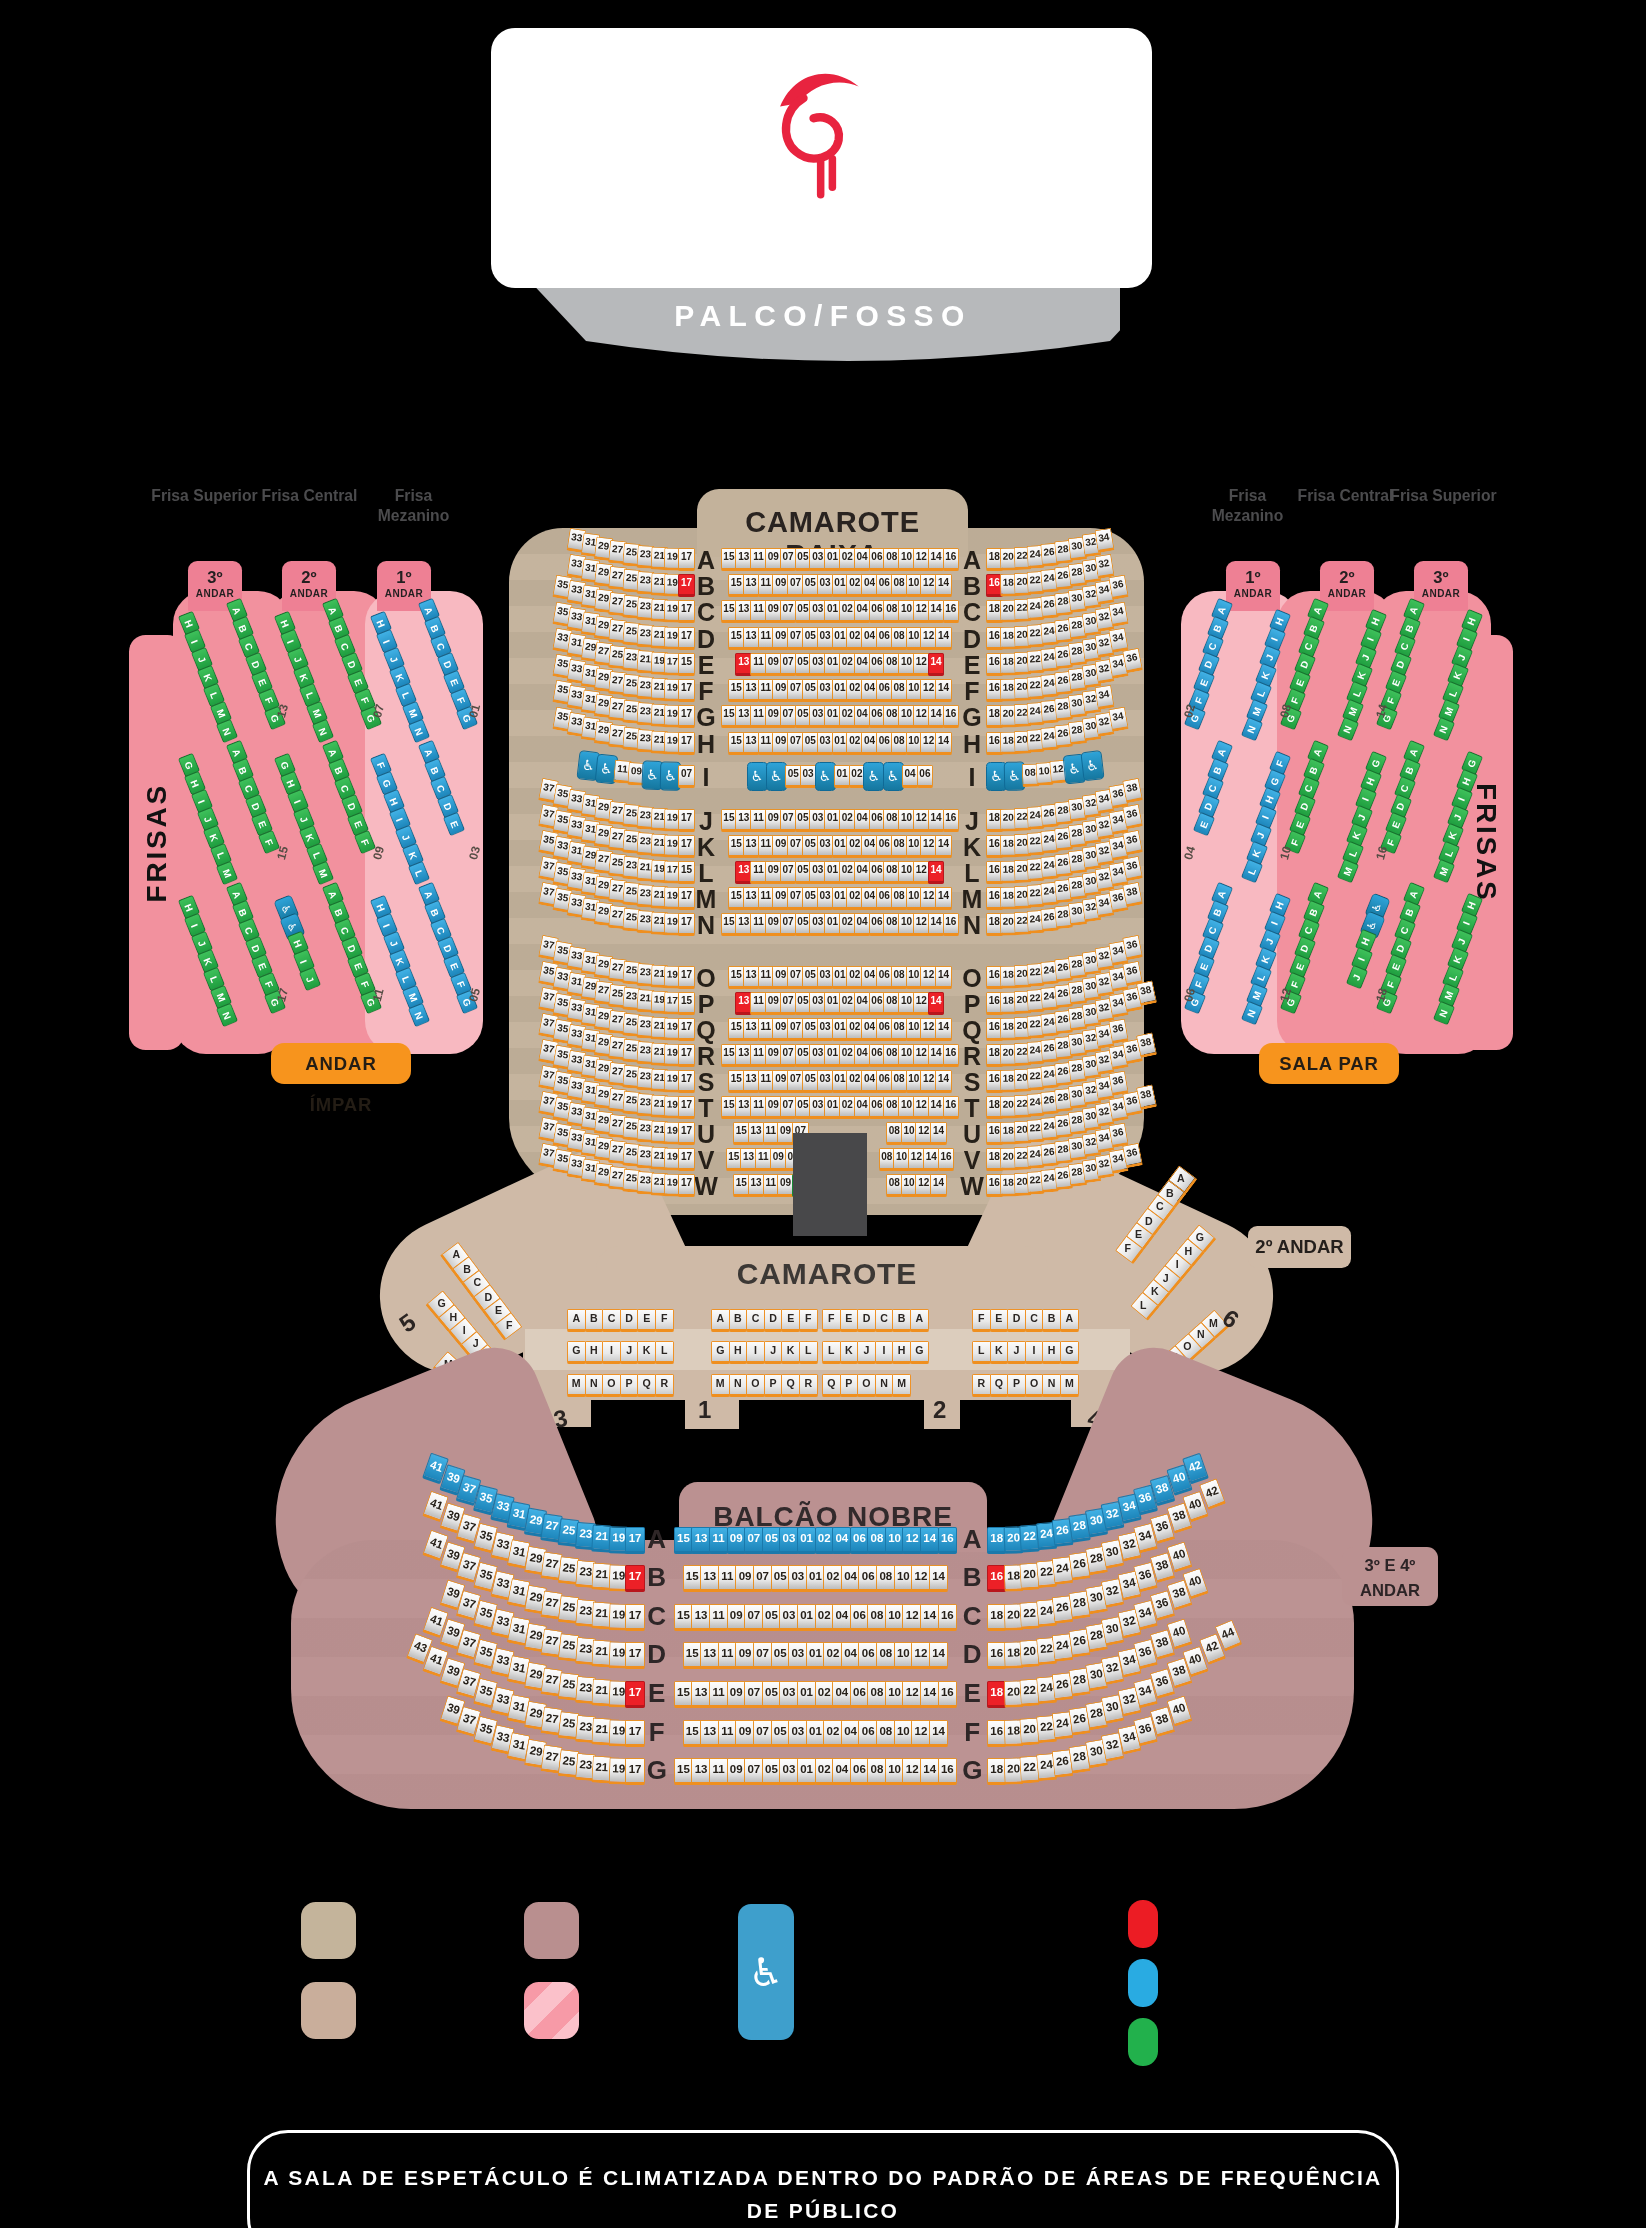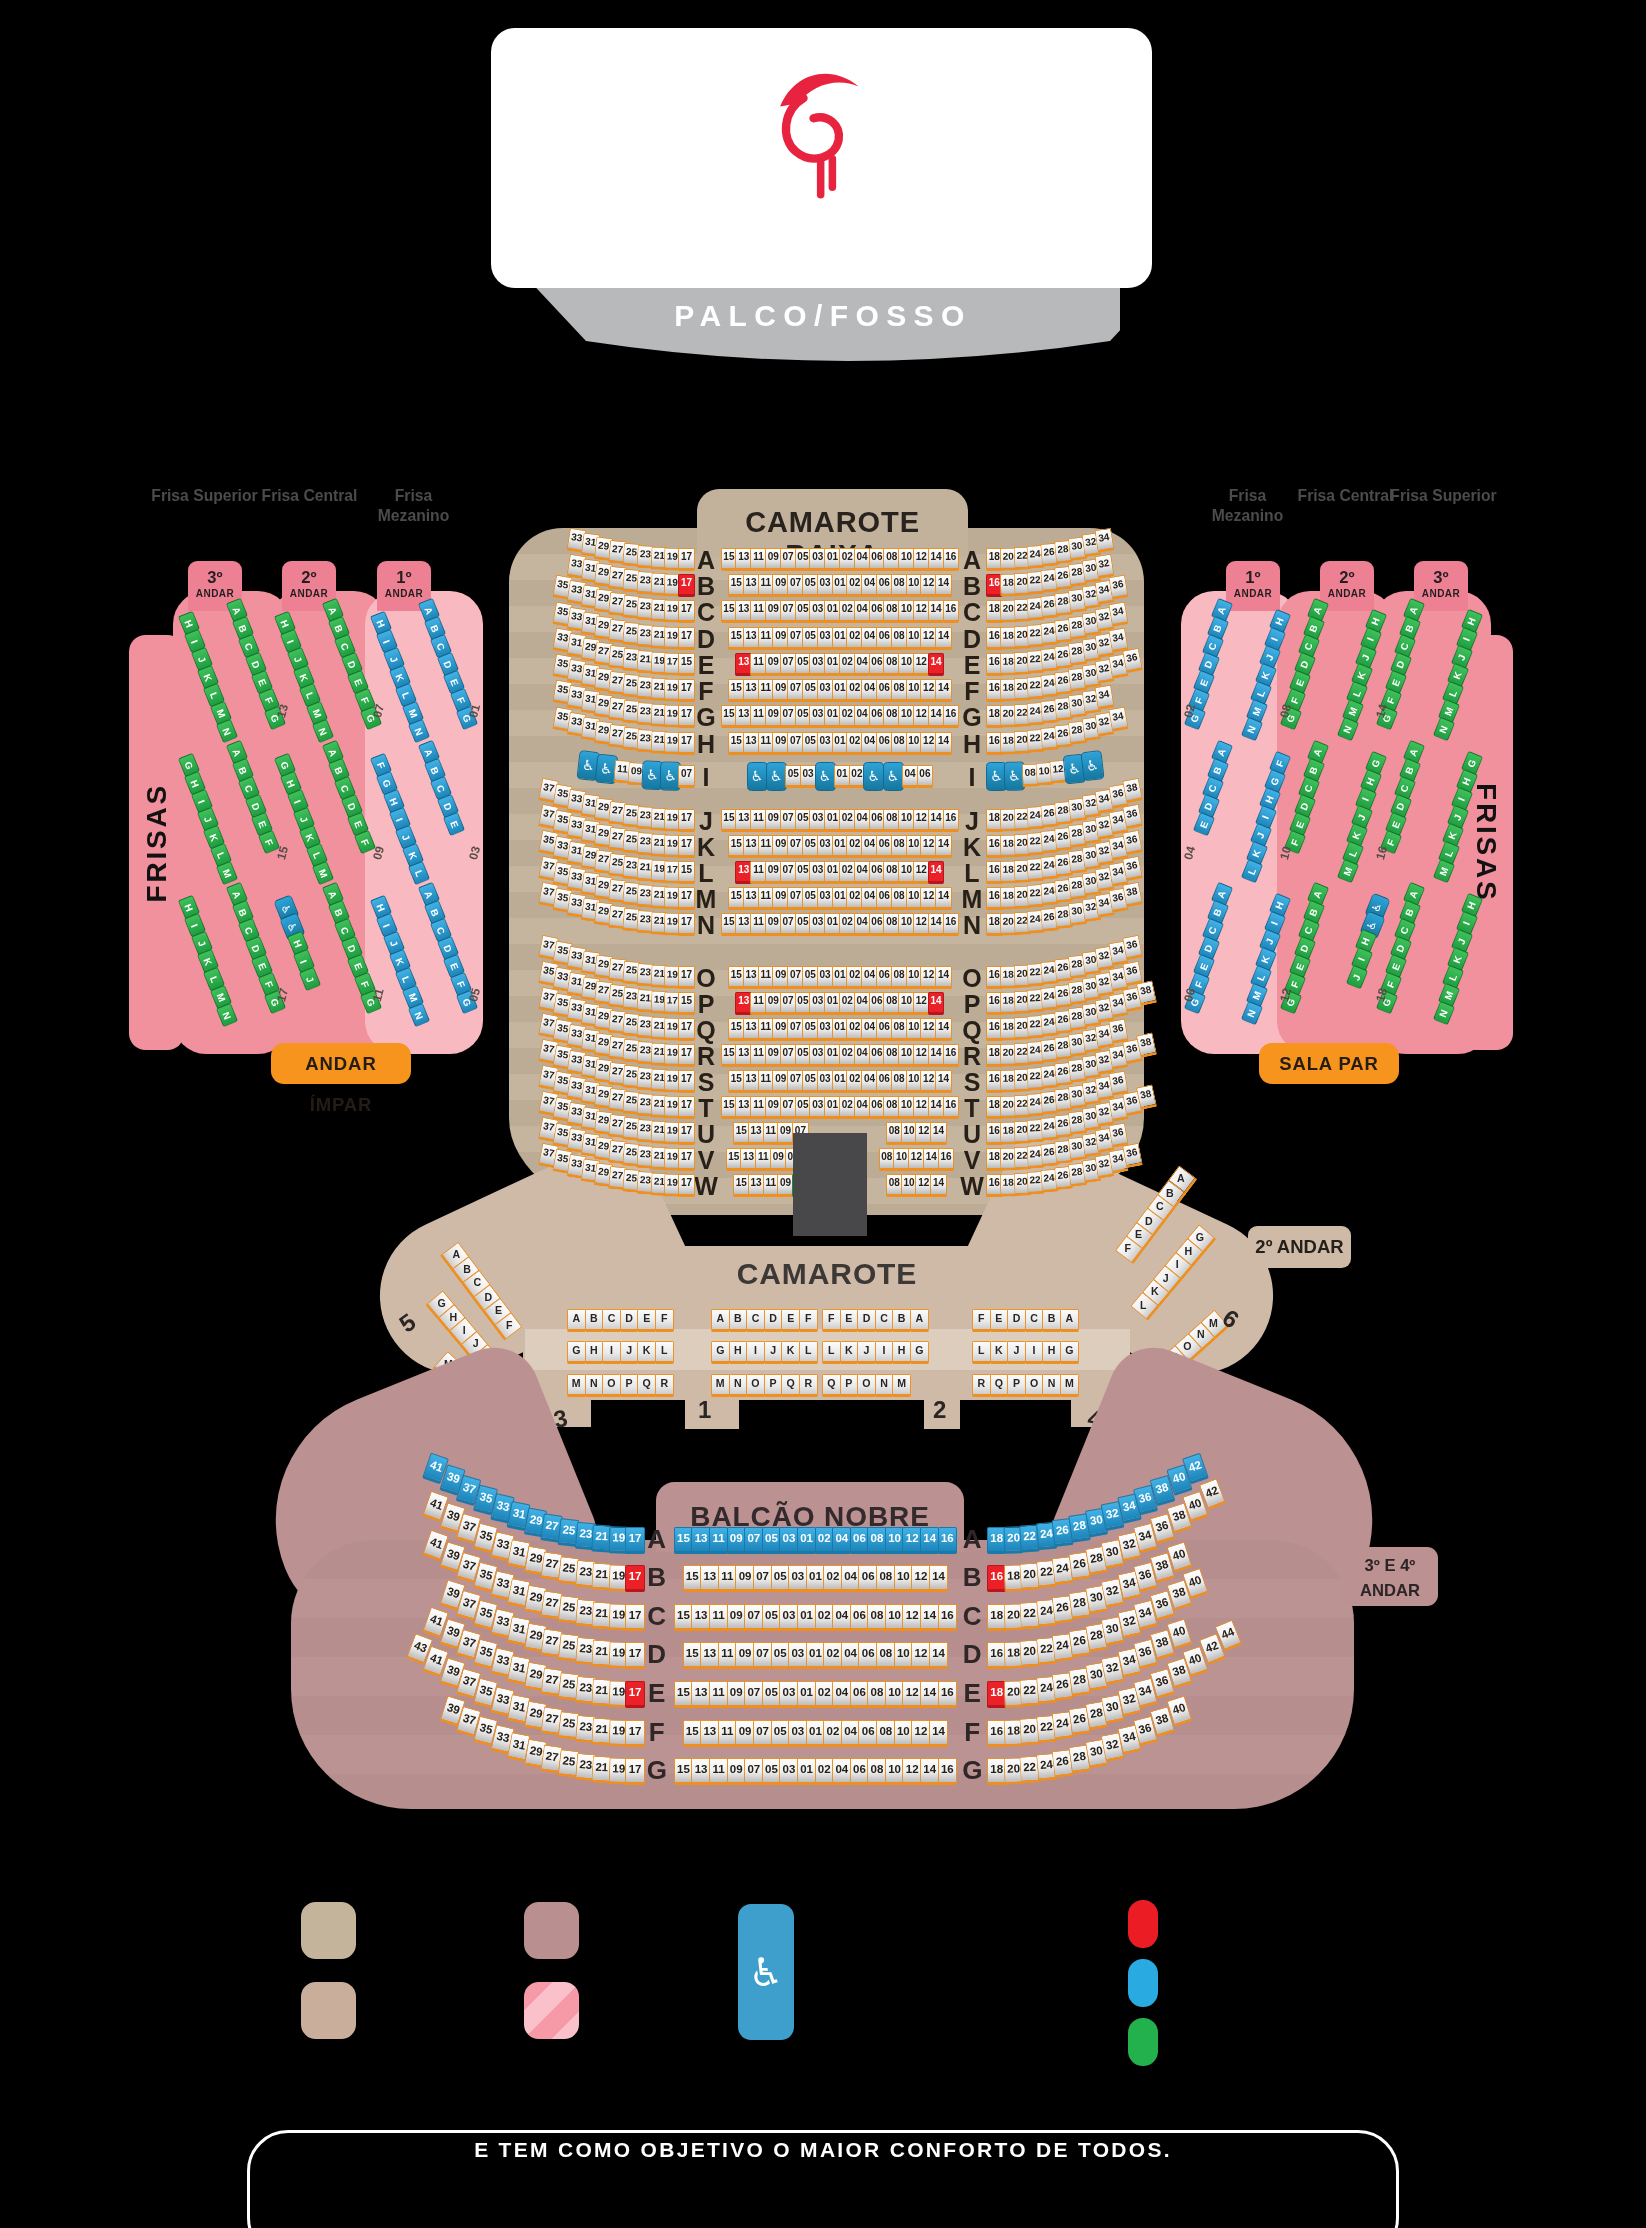--- a/index.html
+++ b/index.html
@@ -110,21 +110,21 @@
   .cgap{position:absolute;background:#000;height:42px;top:209px;}
 
   
   .balcao-sec{position:absolute;left:284px;top:1403px;width:1172px;height:420px;--k:-0.5px;--r:1.6deg;}
   .bal-shL,.bal-shR{position:absolute;top:-20px;width:305px;height:222px;background:#bb9191;}
   .bal-shL{left:-16.6px;border-radius:157px 55px 28px 111px;transform:rotate(-22deg);}
   .bal-shR{left:792px;border-radius:55px 157px 111px 28px;transform:rotate(22deg);}
   .bal-body{position:absolute;left:7.4px;top:137px;width:1063px;height:269px;background:#bb9191;
             border-radius:83px 83px 120px 120px;
             background-image:repeating-linear-gradient(180deg,rgba(0,0,0,0.02) 0 39px,rgba(255,255,255,0.02) 39px 78px);}
-  .bal-tab{position:absolute;left:372px;top:79px;width:308px;height:70px;background:#bb9191;border-radius:18.5px 18.5px 0 0;text-align:center;}
+  .bal-tab{position:absolute;left:395px;top:79px;width:308px;height:70px;background:#bb9191;border-radius:18.5px 18.5px 0 0;text-align:center;}
   .bal-tab span{display:inline-block;margin-top:18.5px;font-weight:800;font-size:28px;letter-spacing:0.9px;color:#322a2c;}
   .bal-badge{position:absolute;left:1058px;top:144px;width:96px;height:59px;background:#bb9191;border-radius:11px;
              text-align:center;font-weight:800;font-size:16.6px;line-height:1.5;color:#2c2426;padding-top:7.4px;box-sizing:border-box;}
   .balcao-sec .srow{left:103px;}
   .balcao-sec .zL{width:255px;}
   .balcao-sec .zC{width:286px;justify-content:center;}
   .balcao-sec .zR{width:277px;}
   .balcao-sec .rlab{width:29.5px;font-size:26px;color:#2e2627;}
   .balcao-sec .seat{width:19.4px;height:27px;font-size:11.5px;line-height:20px;}
   #balcao-rows{position:absolute;left:0;top:0;width:100%;height:100%;z-index:2;}
@@ -2644,17 +2644,18 @@
     <div class="sw" style="left:301px;top:99px;width:55px;height:57px;background:#c9ae9b"></div>
     <div class="sw" style="left:524px;top:18.5px;width:55px;height:57px;background:#b98f8f"></div>
     <div class="sw" style="left:524px;top:99px;width:55px;height:57px;background:linear-gradient(135deg,#f79aa7 25%,#fbc1ca 25% 50%,#f79aa7 50% 75%,#fbc1ca 75%)"></div>
     <div class="sw" style="left:738px;top:21px;width:56px;height:136px;background:#3e9fcc;border-radius:13px;display:flex;align-items:center;justify-content:center;color:#fff;font-size:39px">♿</div>
     <div class="sw" style="left:1128px;top:16.6px;width:29.5px;height:48px;background:#ec1c24"></div>
     <div class="sw" style="left:1128px;top:76px;width:29.5px;height:48px;background:#29abe2"></div>
     <div class="sw" style="left:1128px;top:135px;width:29.5px;height:48px;background:#22b14c"></div>
   </div>
 
   <div class="footer">
+    <div class="l1">A SALA DE ESPETÁCULO É CLIMATIZADA DENTRO DO PADRÃO DE ÁREAS DE FREQUÊNCIA DE PÚBLICO</div>
     <div class="l2">E TEM COMO OBJETIVO O MAIOR CONFORTO DE TODOS.</div>
   </div>
 
 </div>
 
 
 </body></html>

